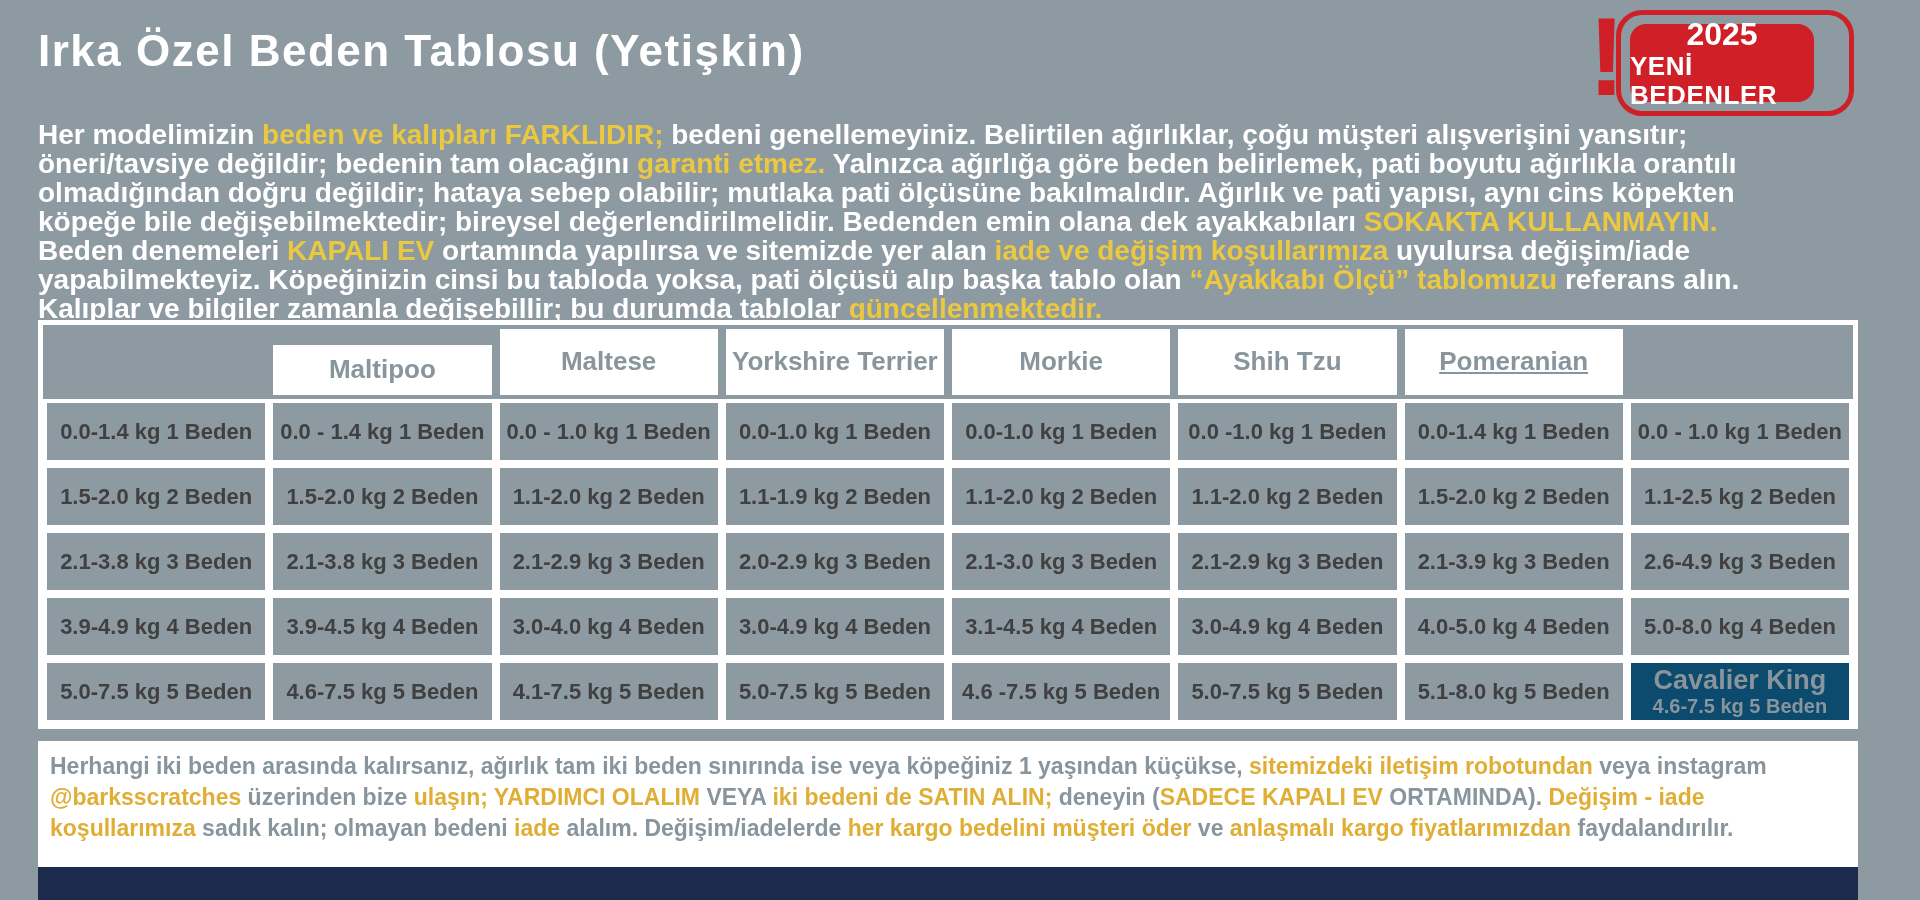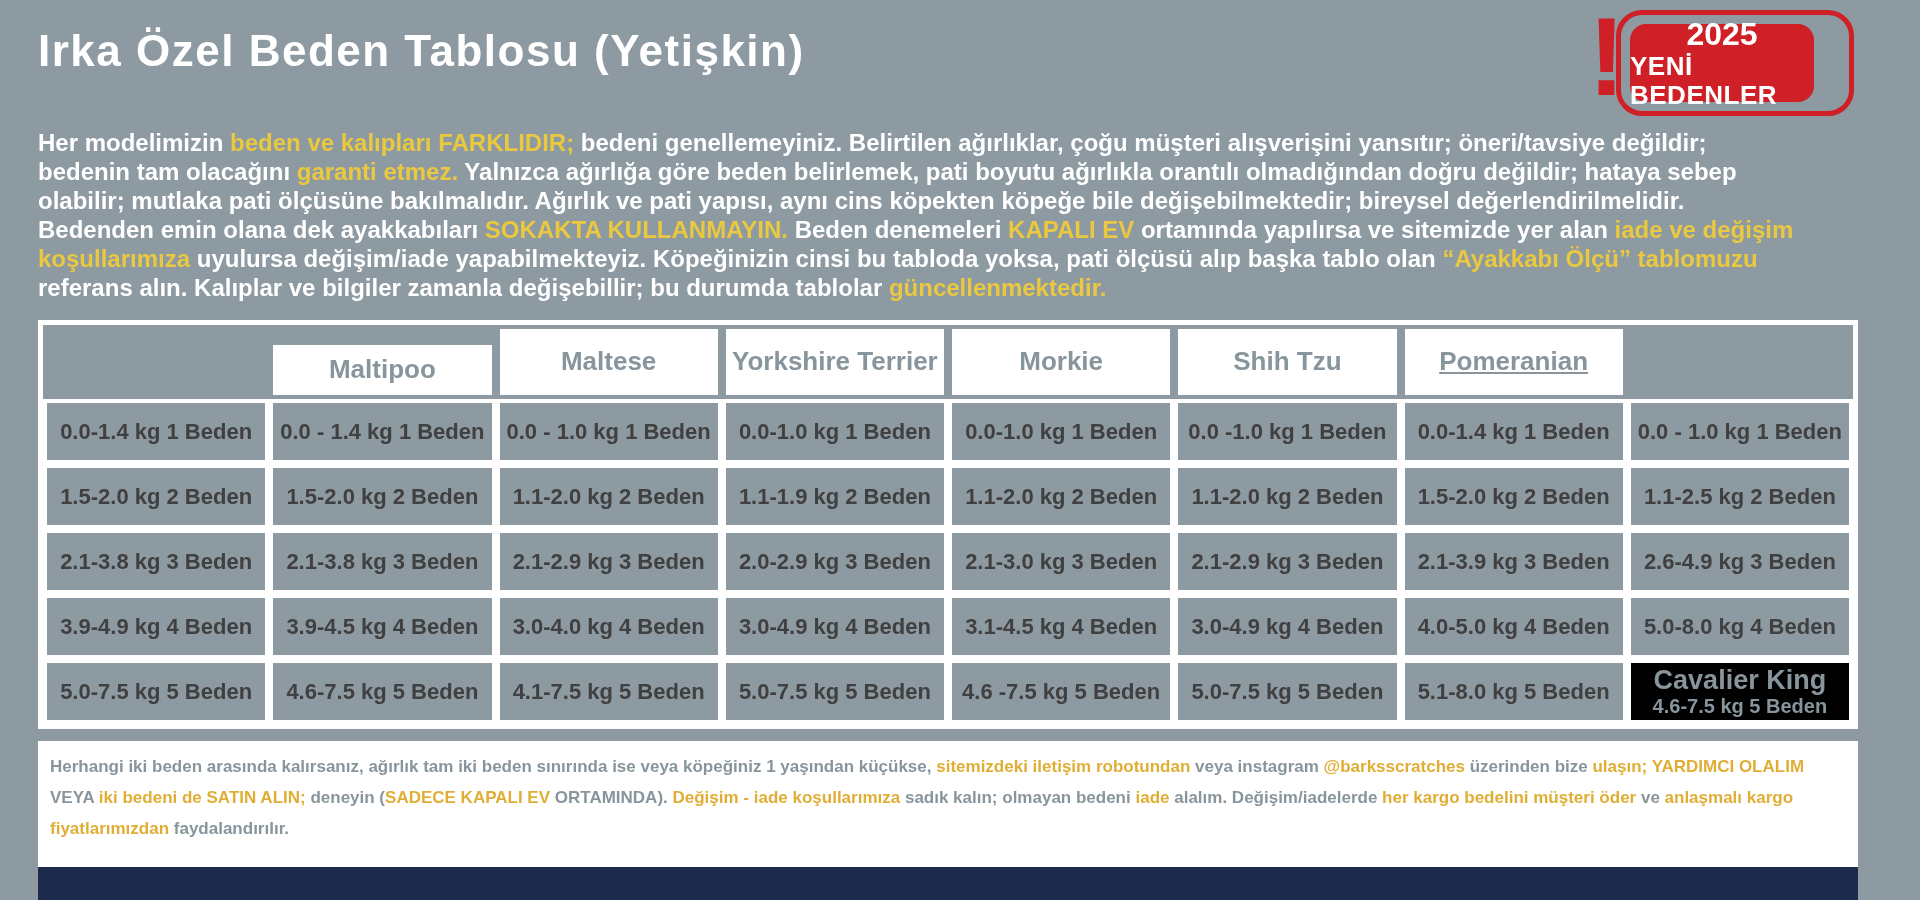--- a/index.html
+++ b/index.html
@@ -30,52 +30,52 @@
   .badge .fill{
     position:absolute;left:42px;top:20px;width:184px;height:78px;
     background:var(--red);border-radius:16px;color:#fff;
     display:flex;flex-direction:column;align-items:center;justify-content:center;
   }
   .badge .year{font-size:32px;font-weight:bold;line-height:1.1;}
   .badge .label{font-size:26px;font-weight:bold;line-height:1.1;letter-spacing:0.5px;}
   
   .intro{
     position:absolute;left:38px;top:120px;width:1766px;
-    font-size:24px;line-height:29px;color:#fff;font-weight:bold;margin-top:8px;
+    font-size:28px;line-height:29px;color:#fff;font-weight:bold;
   }
   .intro .hl{color:var(--yellow);}
   
   .size-table{
     position:absolute;left:38px;top:320px;width:1820px;
     border:5px solid #fff;
     display:grid;grid-template-columns:repeat(8,1fr);
     grid-template-rows:74px repeat(5,65px);
   }
   .cell{
     border:4px solid #fff;background:var(--bg);color:#404040;
     display:flex;align-items:center;justify-content:center;
     font-size:22px;font-weight:bold;white-space:nowrap;overflow:hidden;
   }
   .cell.head{
     background:#fff;border-color:transparent;background-clip:padding-box;
     color:var(--graytext);flex-direction:column;font-size:26px;line-height:1.05;
   }
   .cell.head .sub{font-size:20px;}
   .cell.special{
-    background:#000000;border-color:#fff;color:var(--graytext);
+    background:#0c4a6e;border-color:#fff;color:var(--graytext);
     flex-direction:column;line-height:1.1;
   }
   .cell.special .sp-title{font-size:27px;}
   .cell.special .sp-value{font-size:20px;}
   
   .bottom-panel{
     position:absolute;left:38px;top:741px;width:1820px;height:126px;
     background:#fff;padding:10px 12px;
   }
-  .bottom-text{font-size:17px;line-height:31px;color:var(--graytext);font-weight:bold;}
+  .bottom-text{font-size:23px;line-height:31px;color:var(--graytext);font-weight:bold;}
   .bottom-text .hl{color:var(--yellow2);}
   .footer-bar{
     position:absolute;left:38px;top:867px;width:1820px;height:33px;
     background:var(--navy);
   }
 </style>
 </head>
 <body>
 
 <div class="title">Irka Özel Beden Tablosu (Yetişkin)</div>

